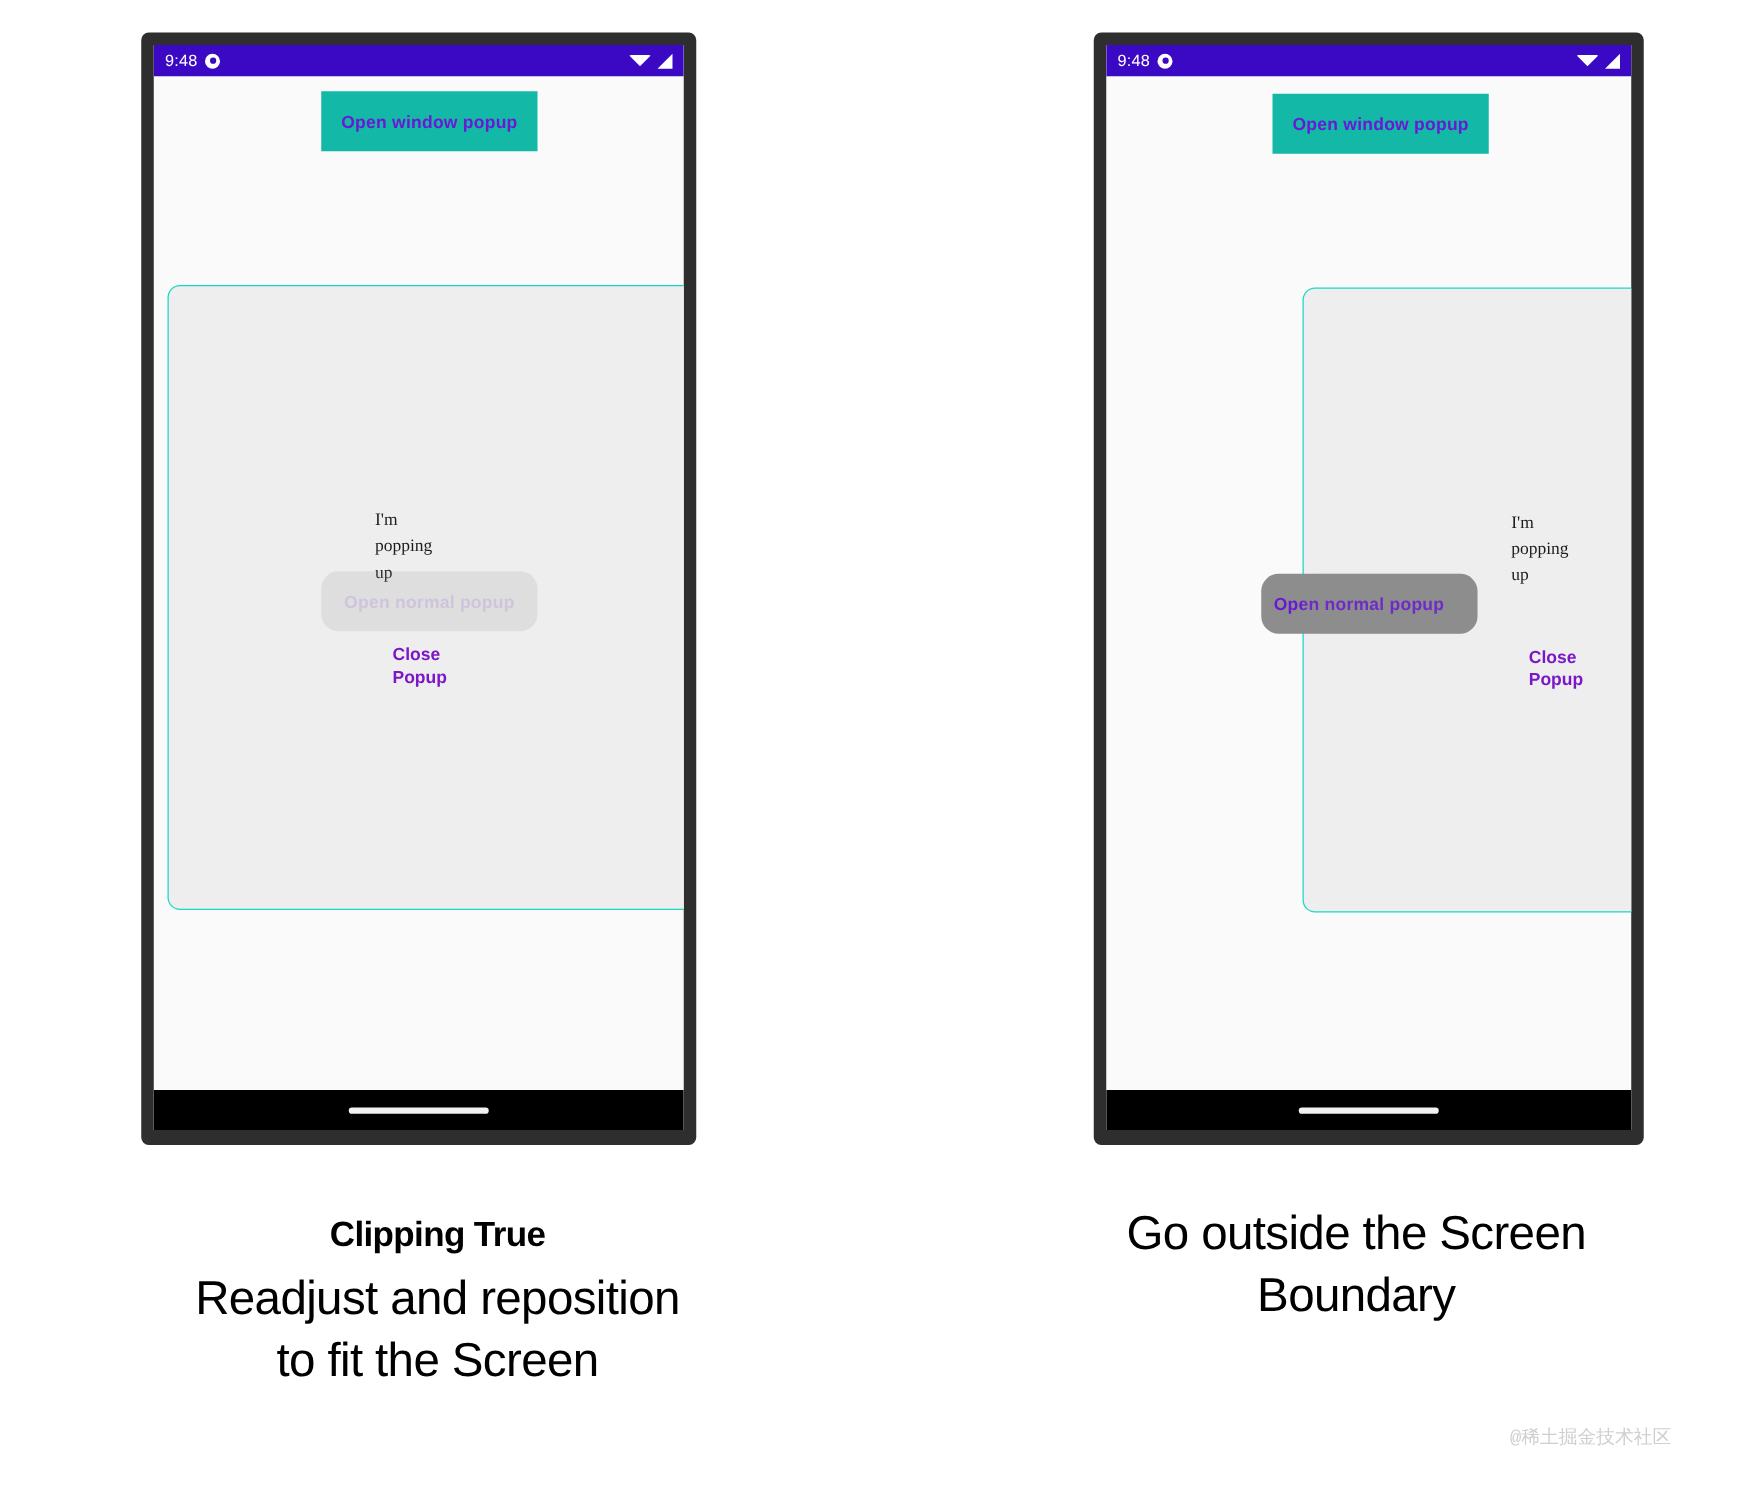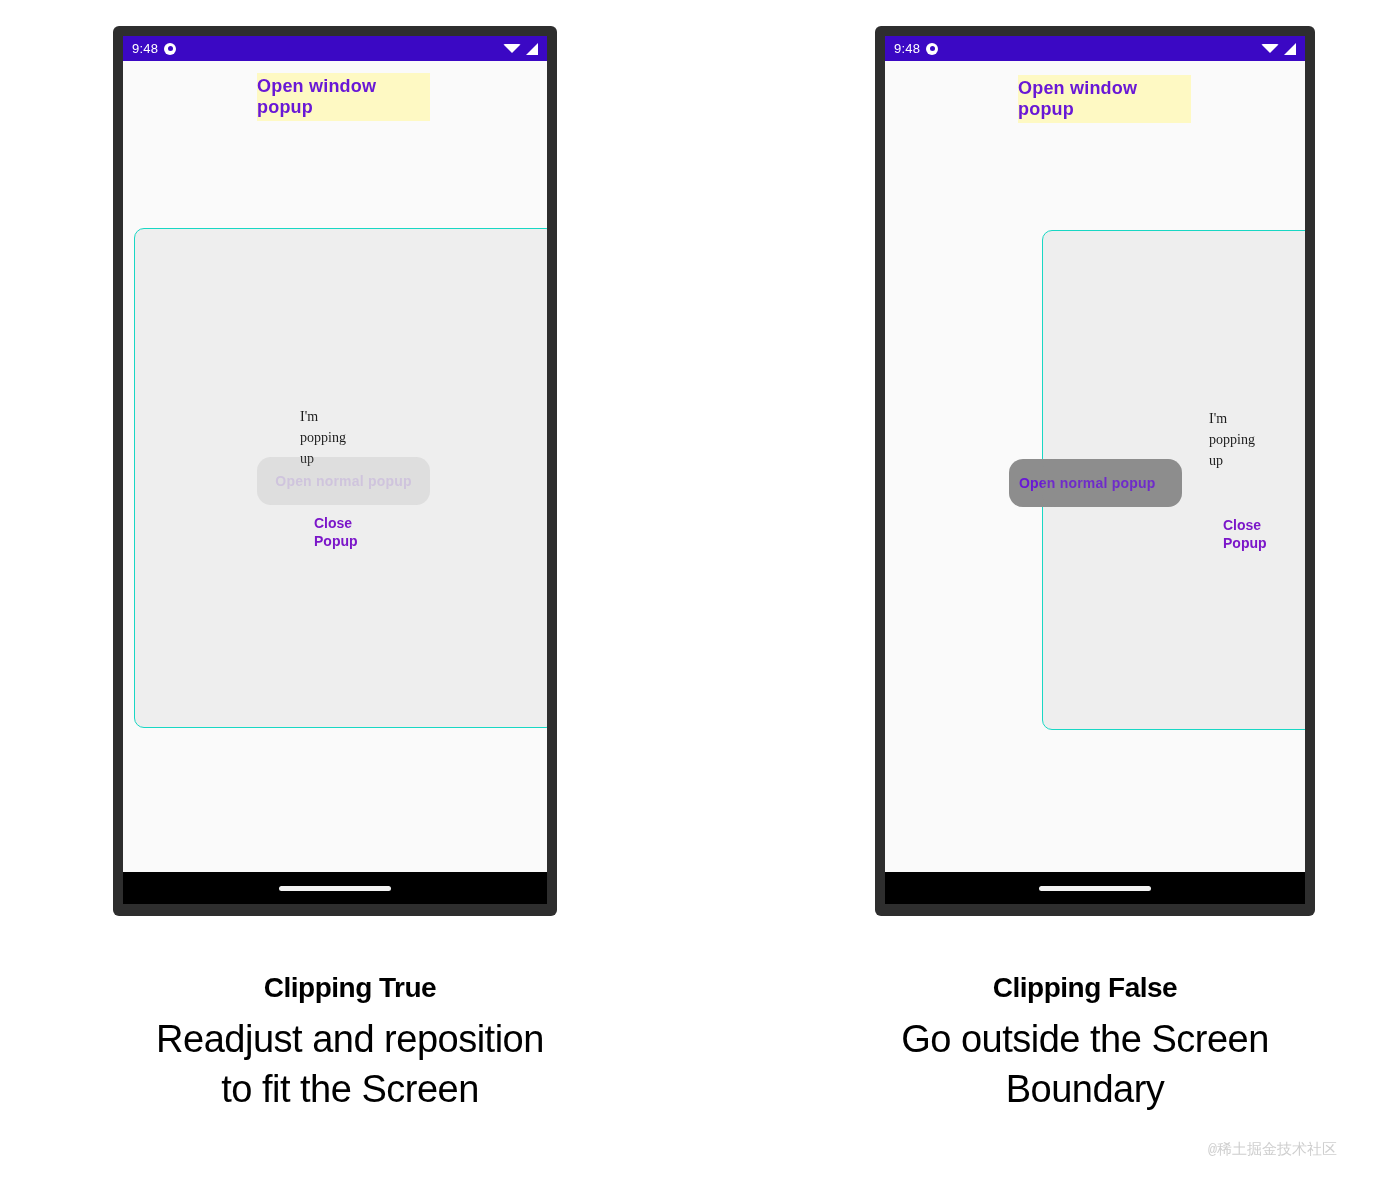--- a/index.html
+++ b/index.html
@@ -82,27 +82,27 @@
   }
   .ic-signal {
     width: 0; height: 0;
     border-left: 12px solid transparent;
     border-bottom: 12px solid #ffffff;
   }
 
   
   .window-popup-btn {
     position: absolute;
-    background: #fef9c3;
+    background: #14b8a6;
     display: flex;
     align-items: center;
     justify-content: center;
     color: #6918d6;
     font-weight: bold;
-    font-size: 18px;
+    font-size: 14px;
     letter-spacing: 0.2px;
     font-family: "Liberation Sans", sans-serif;
   }
 
   
   .cyan-box {
     position: absolute;
     border: 1.5px solid #18d7c4;
     background: #eeeeee;
     border-radius: 10px;
@@ -268,18 +268,17 @@
     <div class="close-popup" style="left:338px; top:480px;">Close
 Popup</div>
 
     <div class="navbar">
       <div class="nav-pill"></div>
     </div>
   </div>
 </div>
 
 <div class="caption" style="left:780px; top:962px; width:610px;">
-  <div class="caption-title">Clipping False</div>
   <div class="caption-sub">Go outside the Screen
 Boundary</div>
 </div>
 
 <div class="watermark" style="left:1208px; top:1140px;">@稀土掘金技术社区</div>
 
 </body></html>

